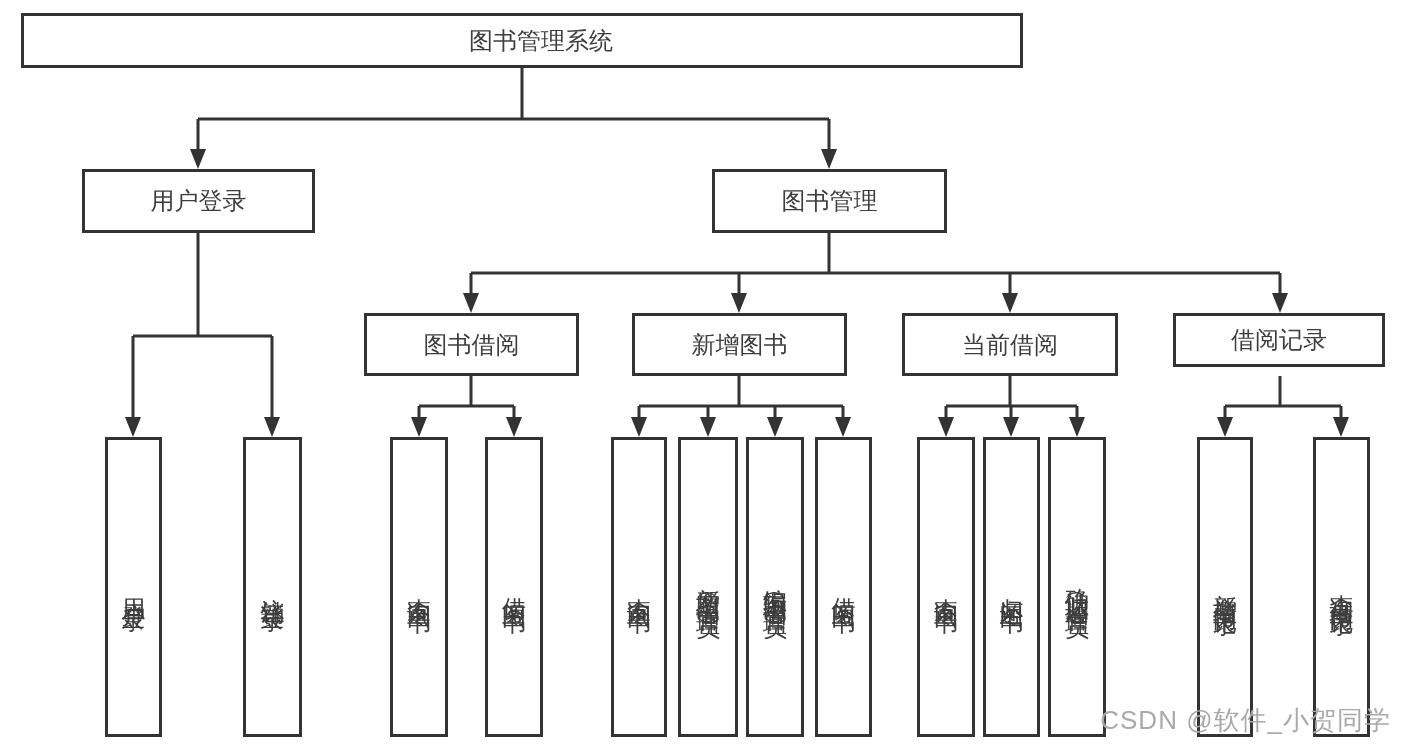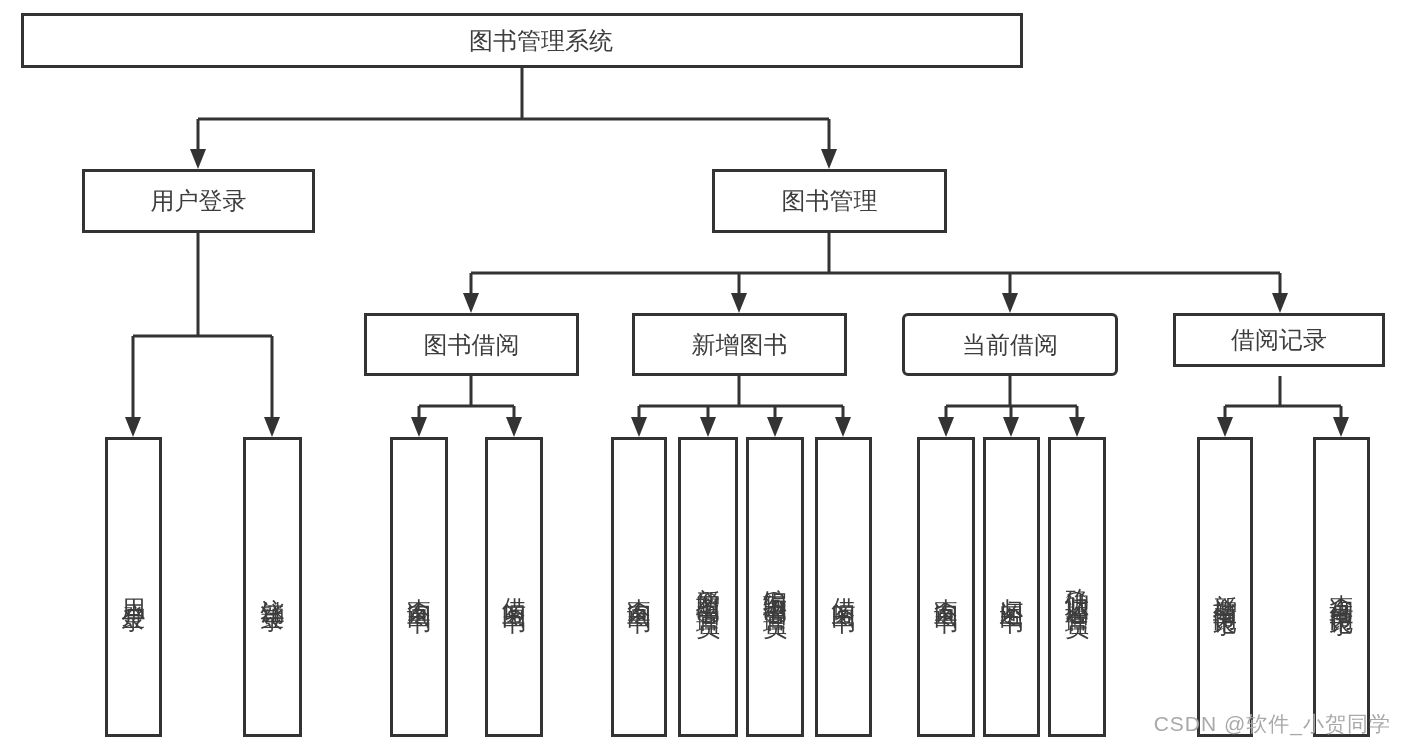--- a/index.html
+++ b/index.html
@@ -33,21 +33,21 @@
   .vtext{
     writing-mode:vertical-rl;
     text-orientation:mixed;
     letter-spacing:4px;
     white-space:nowrap;
   }
   #watermark{
     position:absolute;
     right:14px;bottom:9px;
     color:var(--wm);
-    font-size:21px;
+    font-size:26px;
     letter-spacing:1px;
     white-space:nowrap;
   }
 </style>
 </head>
 <body>
 
 <div id="canvas">
 
   <svg id="connectors" viewBox="0 0 1405 747" xmlns="http://www.w3.org/2000/svg">
@@ -96,21 +96,21 @@
   <div class="box" style="left:712px;top:169px;width:235px;height:64px;">
     <span>图书管理</span>
   </div>
 
   <div class="box" style="left:364px;top:313px;width:215px;height:63px;">
     <span>图书借阅</span>
   </div>
   <div class="box" style="left:632px;top:313px;width:215px;height:63px;">
     <span>新增图书</span>
   </div>
-  <div class="box" style="left:902px;top:313px;width:216px;height:63px;border-radius:6px;">
+  <div class="box" style="left:902px;top:313px;width:216px;height:63px;">
     <span>当前借阅</span>
   </div>
   <div class="box" style="left:1173px;top:313px;width:212px;height:54px;">
     <span>借阅记录</span>
   </div>
 
   <div class="box" style="left:105px;top:437px;width:57px;height:300px;">
     <span class="vtext">用户登录</span>
   </div>
   <div class="box" style="left:243px;top:437px;width:59px;height:300px;">

